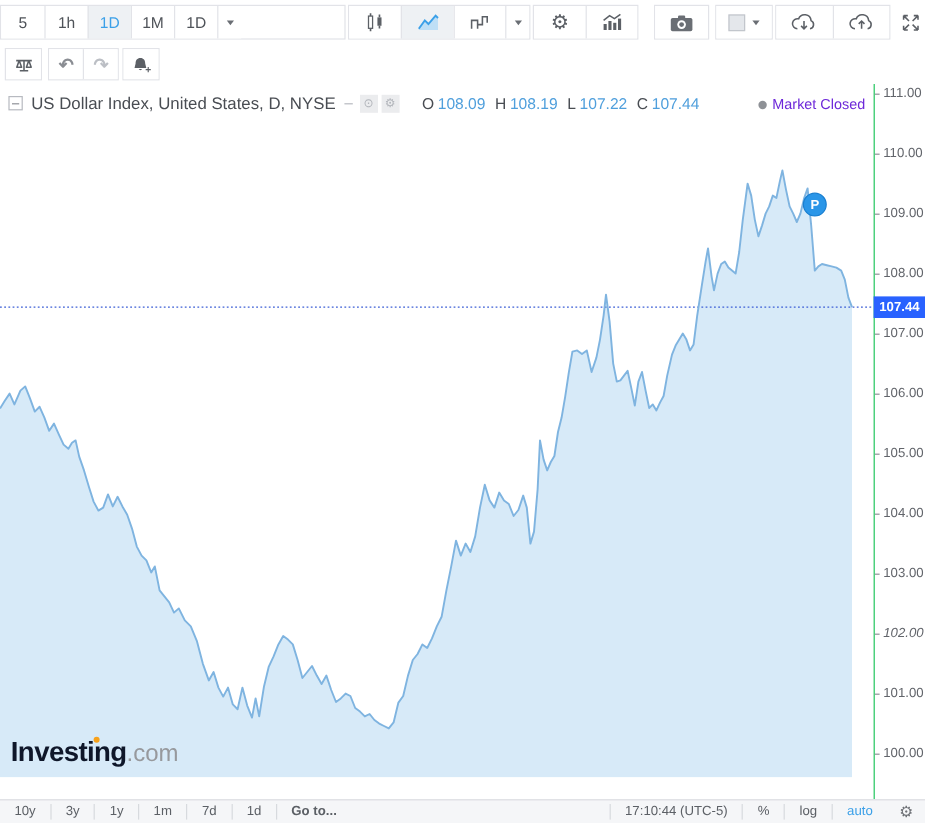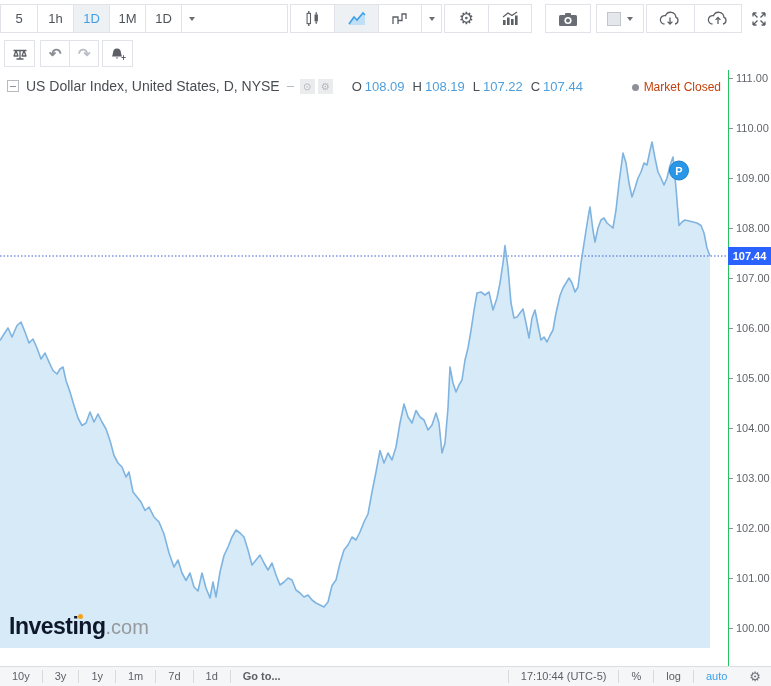--- a/index.html
+++ b/index.html
@@ -37,21 +37,21 @@
 
   .legend { position:absolute; top:8px; left:7px; display:flex; align-items:center; font-size:14px; color:#494d53; white-space:nowrap; }
   .collapse-box { width:12px; height:12px; border:1px solid #b7bac0; margin-right:7px; position:relative; cursor:pointer; }
   .collapse-box::after { content:""; position:absolute; left:2px; right:2px; top:5px; height:1px; background:#8f9298; }
   .legend-dash { width:7px; height:1px; background:#b7bac0; margin:0 6px 0 7px; }
   .mini-ic { width:15px; height:15px; background:#ebecee; color:#b3b6bc; font-size:10px; line-height:15px;
              text-align:center; margin-right:3px; cursor:pointer; }
   .ohlc { display:flex; align-items:center; font-size:13px; margin-left:8px; }
   .ohlc .k { color:#494d53; margin:0 3px 0 8px; }
   .ohlc .v { color:#4f9fdc; }
-  .status { position:absolute; top:10px; right:7px; font-size:12px; color:#c2410c; display:flex; align-items:center; }
+  .status { position:absolute; top:10px; right:7px; font-size:12px; color:#6d28d9; display:flex; align-items:center; }
   .status-dot { width:7px; height:7px; border-radius:50%; background:#8e9196; margin-right:5px; }
 
   .watermark { position:absolute; left:9px; bottom:8px; white-space:nowrap; }
   .wm-brand { font-size:23px; font-weight:bold; color:#0f172a; letter-spacing:-0.5px; position:relative; }
   .wm-idot { position:absolute; left:69px; top:1px; width:5px; height:5px; border-radius:50%; background:#f7a21b; }
   .wm-com { font-size:20px; color:#97999d; }
 
   
   .bbar { position:absolute; top:666px; left:0; width:771px; height:20px; background:#f5f6f8; border-top:1px solid #dbdde1;
           display:flex; align-items:center; font-size:11px; color:#5c6066; }
@@ -229,21 +229,21 @@
     <div class="axis-col" id="y-axis">
         <div class="ylab" style="top: 1px;">111.00</div>
         <div class="ylab" style="top: 51px;">110.00</div>
         <div class="ylab" style="top: 101px;">109.00</div>
         <div class="ylab" style="top: 151px;">108.00</div>
         <div class="ylab" style="top: 201px;">107.00</div>
         <div class="ylab" style="top: 251px;">106.00</div>
         <div class="ylab" style="top: 301px;">105.00</div>
         <div class="ylab" style="top: 351px;">104.00</div>
         <div class="ylab" style="top: 401px;">103.00</div>
-        <div class="ylab" style="top: 451px;">102.00</div>
+        <div class="ylab" style="top: 451px; font-style: italic;">102.00</div>
         <div class="ylab" style="top: 501px;">101.00</div>
         <div class="ylab" style="top: 551px;">100.00</div>
       </div>
     <div class="price-tag" id="price-tag" style="top: 177px;">107.44</div>
   </div>
 
   <div class="bbar">
     <div class="bb-item">10y</div>
     <div class="bb-item">3y</div>
     <div class="bb-item">1y</div>

